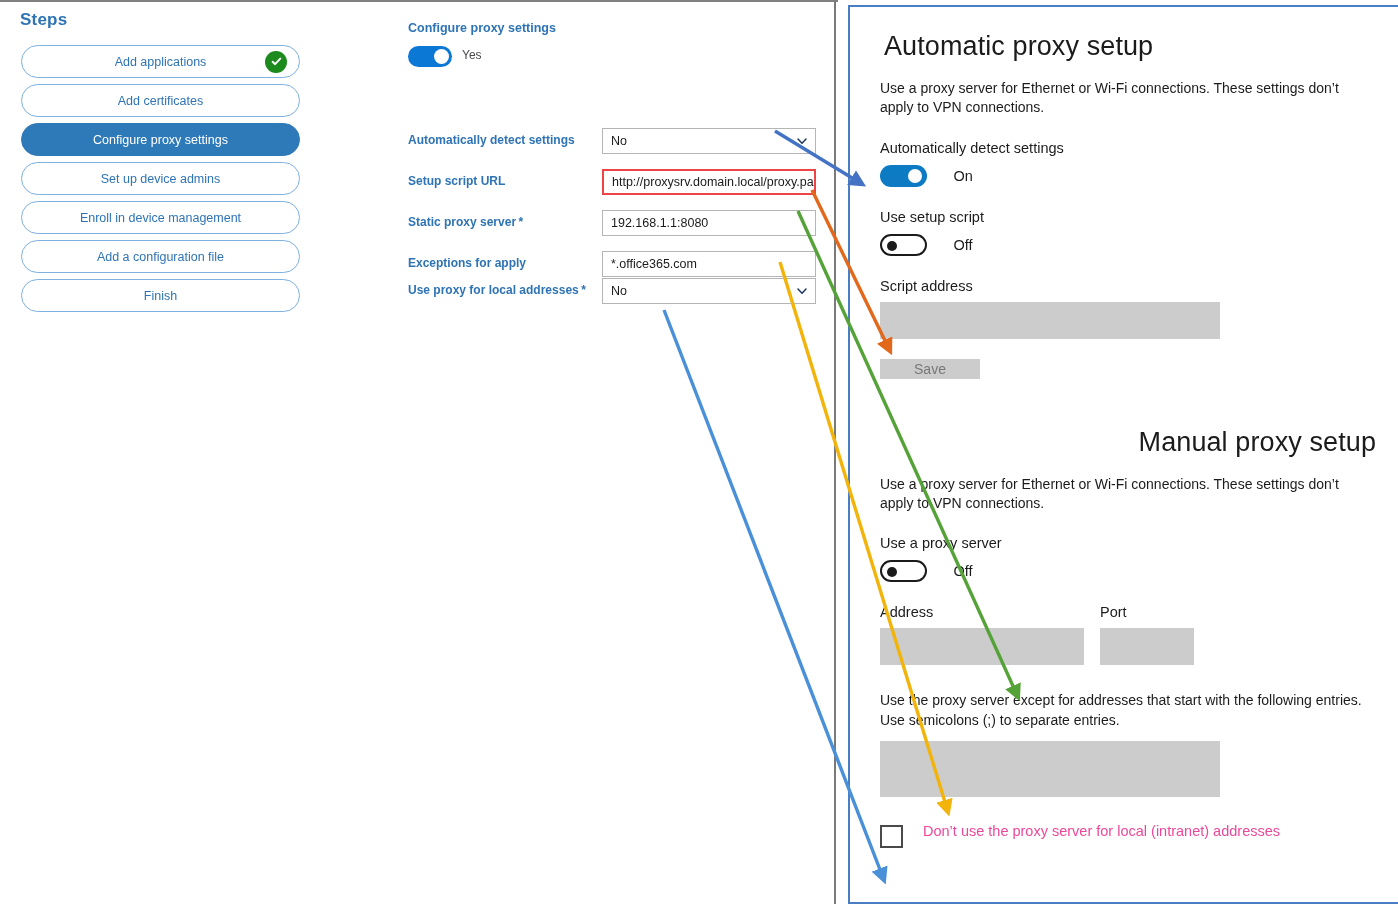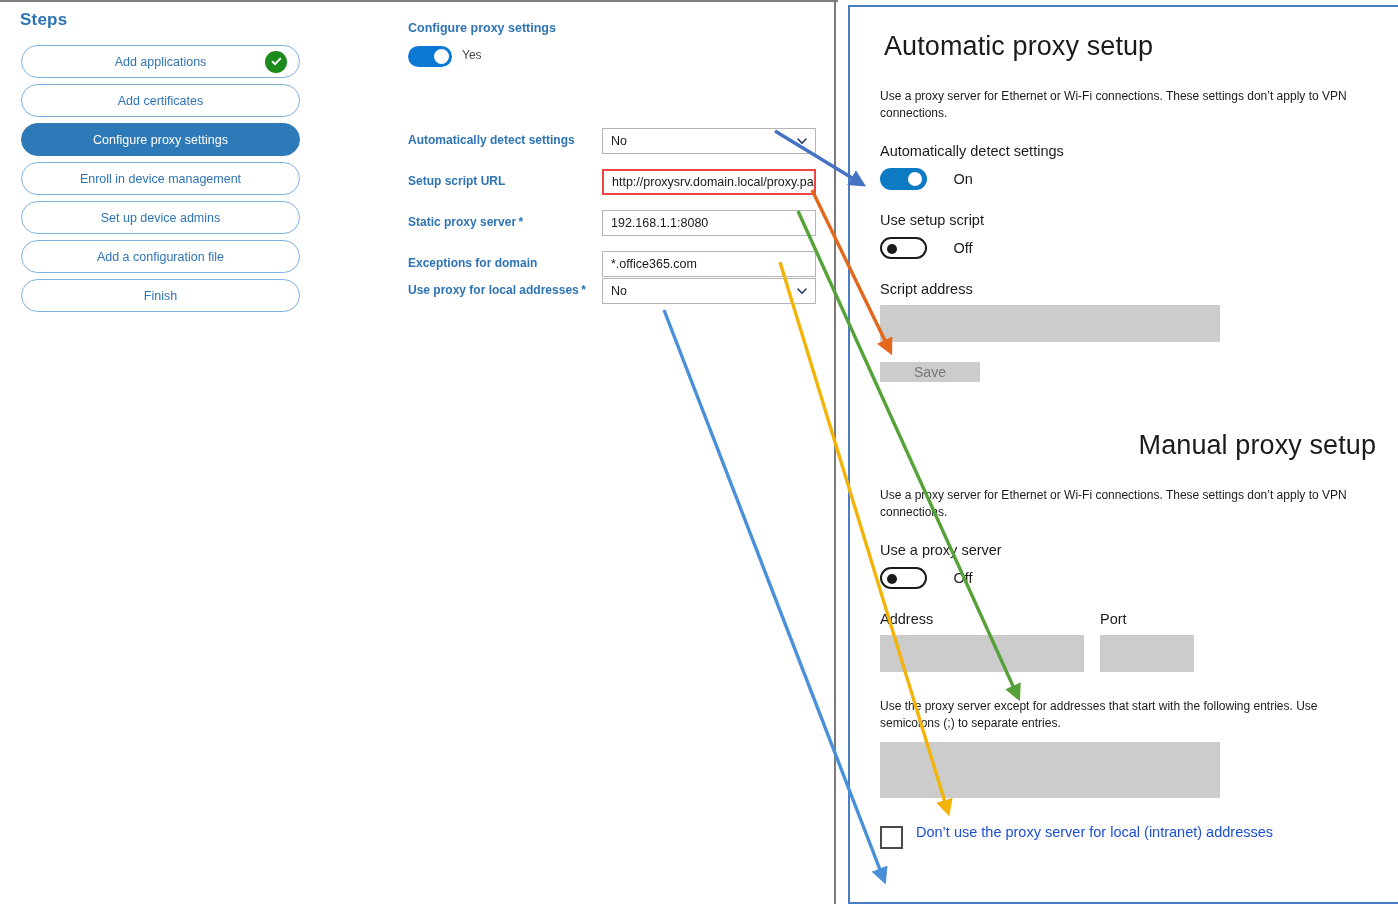--- a/index.html
+++ b/index.html
@@ -121,22 +121,22 @@
     border-right: none;
     background: #ffffff;
     overflow: hidden;
   }
   .win-inner { position: absolute; left: 30px; top: 0; width: 500px; }
   .win-h1 {
     font-size: 27px; color: #1b1b1b; font-weight: normal;
     margin: 4px; padding-top: 20px; letter-spacing: .1px;
   }
   .win-p {
-    font-size: 12px; color: #1b1b1b; line-height: 1.38;
-    margin: 26px 0 0 0; width: 490px;
+    font-size: 14px; color: #1b1b1b; line-height: 1.38;
+    margin: 17px 0 0 0; width: 490px;
   }
   .win-lbl {
     font-size: 14.5px; color: #1b1b1b; margin-top: 22px;
   }
   .win-toggle {
     position: relative; margin-top: 9px;
     width: 47px; height: 22px; border-radius: 11px;
     cursor: pointer;
     display: inline-block; vertical-align: middle;
   }
@@ -166,21 +166,21 @@
   }
   .addr-port { display:flex; gap: 16px; margin-top: 22px; }
   .addr-col { width: 204px; }
   .port-col { width: 94px; }
   .col-lbl { font-size: 14.5px; color:#1b1b1b; }
   .chk-row { display:flex; align-items:flex-start; margin-top: 26px; }
   .chk-box {
     width: 19px; height: 19px; border: 2px solid #4a4a4a;
     background:#fff; flex: 0 0 auto; margin-top: 2px; cursor: pointer;
   }
-  .chk-lbl { font-size: 14.5px; color:#1d4ed8; margin-left: 13px; text-align: right; }
+  .chk-lbl { font-size: 14.5px; color:#ec4899; margin-left: 20px; text-align: right; }
 
   
   .arrows {
     position: absolute; left: 0; top: 0; width: 1398px; height: 904px;
     pointer-events: none;
   }
 </style>
 </head>
 <body>
 
@@ -204,25 +204,25 @@
 
       <div class="step-btn">
         <span>Add certificates</span>
       </div>
 
       <div class="step-btn active">
         <span>Configure proxy settings</span>
       </div>
 
       <div class="step-btn">
+        <span>Set up device admins</span>
+      </div>
+
+      <div class="step-btn">
         <span>Enroll in device management</span>
-      </div>
-
-      <div class="step-btn">
-        <span>Set up device admins</span>
       </div>
 
       <div class="step-btn">
         <span>Add a configuration file</span>
       </div>
 
       <div class="step-btn">
         <span>Finish</span>
       </div>
 
@@ -257,21 +257,21 @@
     </div>
 
     <div class="field-row" style="top:208px;">
       <div class="field-label"><span>Static proxy server</span><span class="req"> *</span></div>
       <div class="ctl">
         <span>192.168.1.1:8080</span>
       </div>
     </div>
 
     <div class="field-row" style="top:249px;">
-      <div class="field-label"><span>Exceptions for domain</span></div>
+      <div class="field-label"><span>Exceptions for apply</span></div>
       <div class="ctl">
         <span>*.office365.com</span>
       </div>
     </div>
 
     <div class="field-row" style="top:276px;">
       <div class="field-label"><span>Use proxy for local addresses</span><span class="req"> *</span></div>
       <div class="ctl select">
         <span>No</span>
         <span class="chev">

